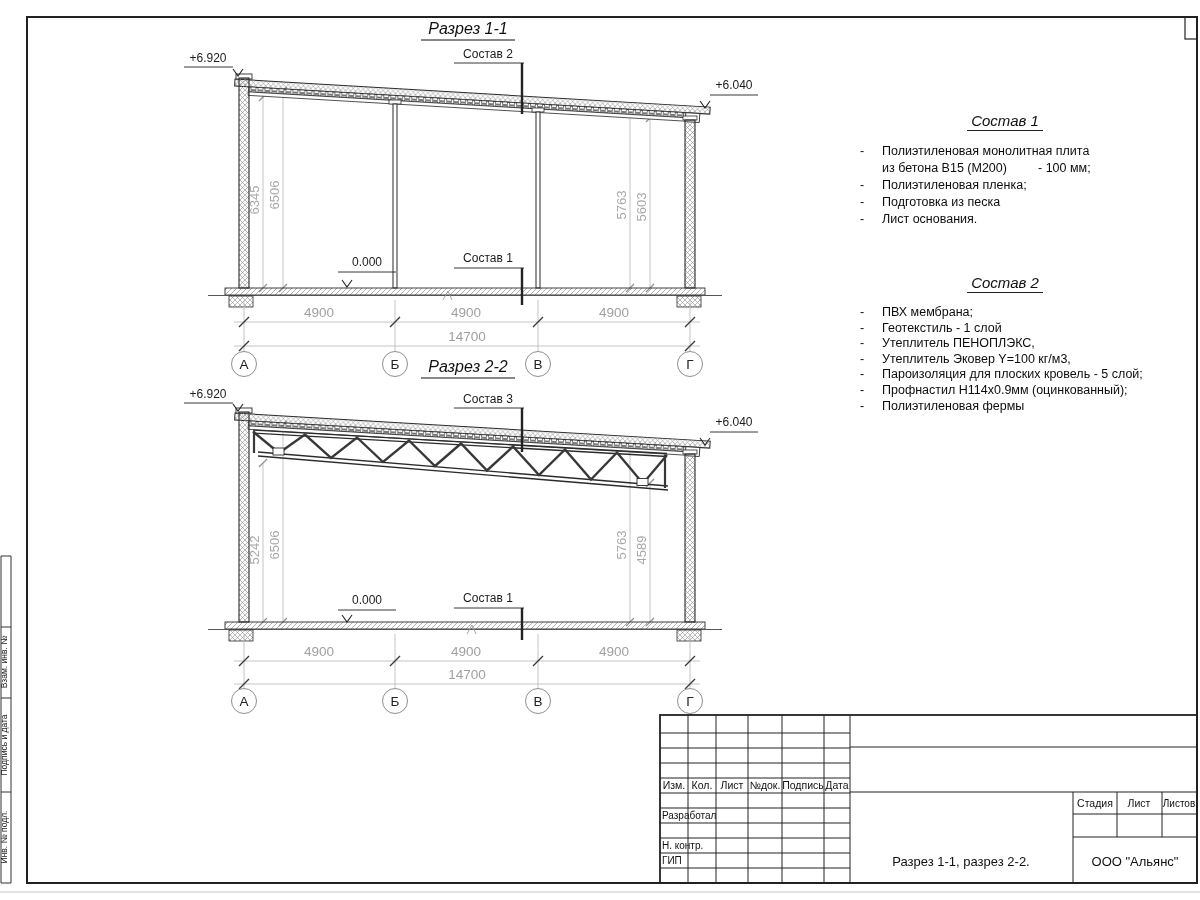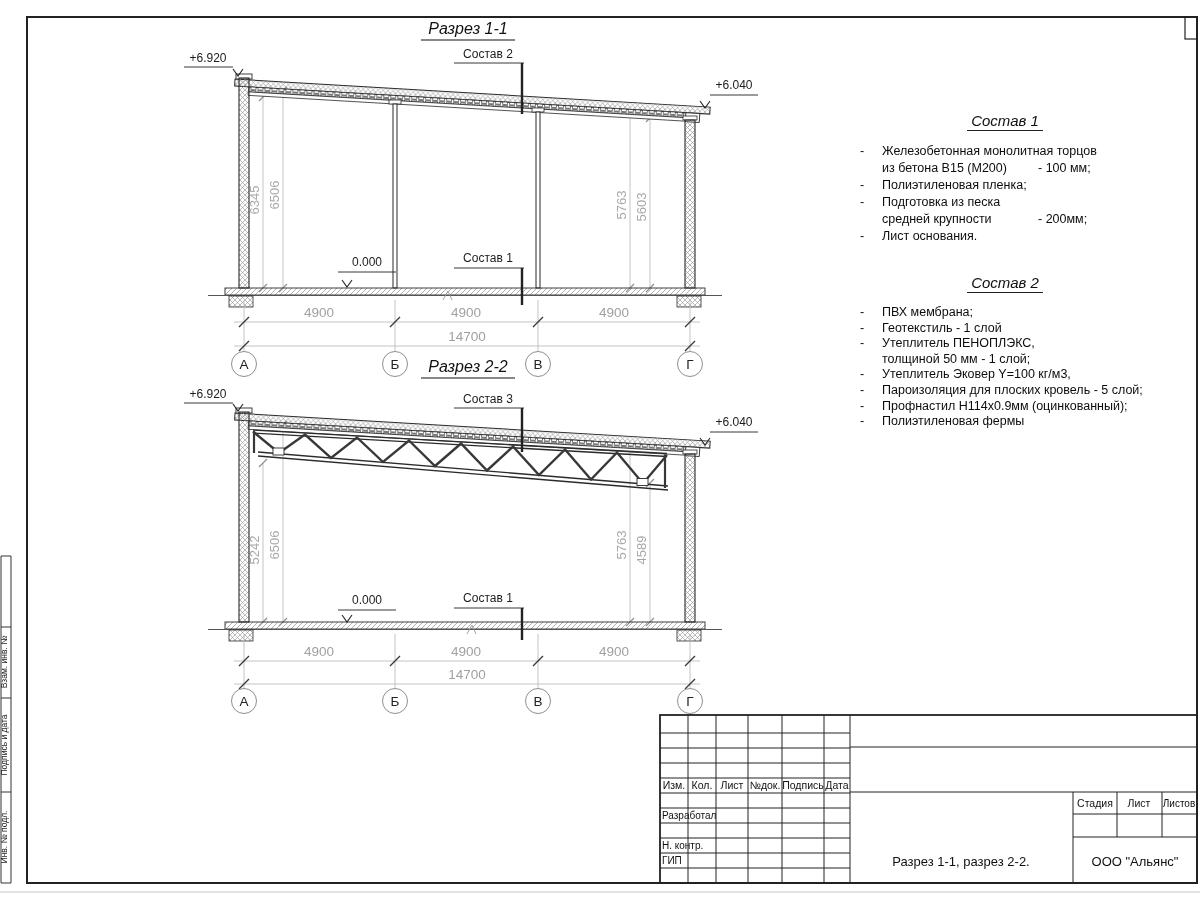--- a/index.html
+++ b/index.html
@@ -316,44 +316,39 @@
     <text class="t-tbl" x="961" y="866" text-anchor="middle">Разрез 1-1, разрез 2-2.</text>
     <text class="t-tbl" x="1135" y="866" text-anchor="middle">ООО "Альянс"</text>
   </g>
 </svg>
 
 <div class="notes nr1" style="left:852px;top:112px;width:306px;">
   <div class="n-title-wrap"><span class="n-title">Состав 1</span></div>
   <div class="n-rows">
     <div class="n-row">
           <span class="dash">-</span>
-          <span class="txt">Железобетонная  монолитная торцов</span>
+          <span class="txt">Полиэтиленовая  монолитная плита</span>
           <span class="val"></span>
         </div>
     <div class="n-row">
           <span class="dash"></span>
           <span class="txt">из бетона В15 (М200)</span>
           <span class="val">- 100 мм;</span>
         </div>
     <div class="n-row">
           <span class="dash">-</span>
           <span class="txt">Полиэтиленовая пленка;</span>
           <span class="val"></span>
         </div>
     <div class="n-row">
           <span class="dash">-</span>
           <span class="txt">Подготовка из песка</span>
           <span class="val"></span>
         </div>
     <div class="n-row">
-          <span class="dash"></span>
-          <span class="txt">средней крупности</span>
-          <span class="val">- 200мм;</span>
-        </div>
-    <div class="n-row">
           <span class="dash">-</span>
           <span class="txt">Лист основания.</span>
           <span class="val"></span>
         </div>
   </div>
 </div>
 
 <div class="notes nr2" style="left:852px;top:274px;width:340px;">
   <div class="n-title-wrap" style="width:306px;"><span class="n-title">Состав 2</span></div>
   <div class="n-rows">
@@ -363,24 +358,20 @@
         </div>
     <div class="n-row">
           <span class="dash">-</span>
           <span class="txt">Геотекстиль - 1 слой</span>
         </div>
     <div class="n-row">
           <span class="dash">-</span>
           <span class="txt">Утеплитель ПЕНОПЛЭКС,</span>
         </div>
     <div class="n-row">
-          <span class="dash"></span>
-          <span class="txt">толщиной 50 мм - 1 слой;</span>
-        </div>
-    <div class="n-row">
           <span class="dash">-</span>
           <span class="txt">Утеплитель Эковер Y=100 кг/м3,</span>
         </div>
     <div class="n-row">
           <span class="dash">-</span>
           <span class="txt">Пароизоляция для плоских кровель - 5 слой;</span>
         </div>
     <div class="n-row">
           <span class="dash">-</span>
           <span class="txt">Профнастил Н114х0.9мм (оцинкованный);</span>

